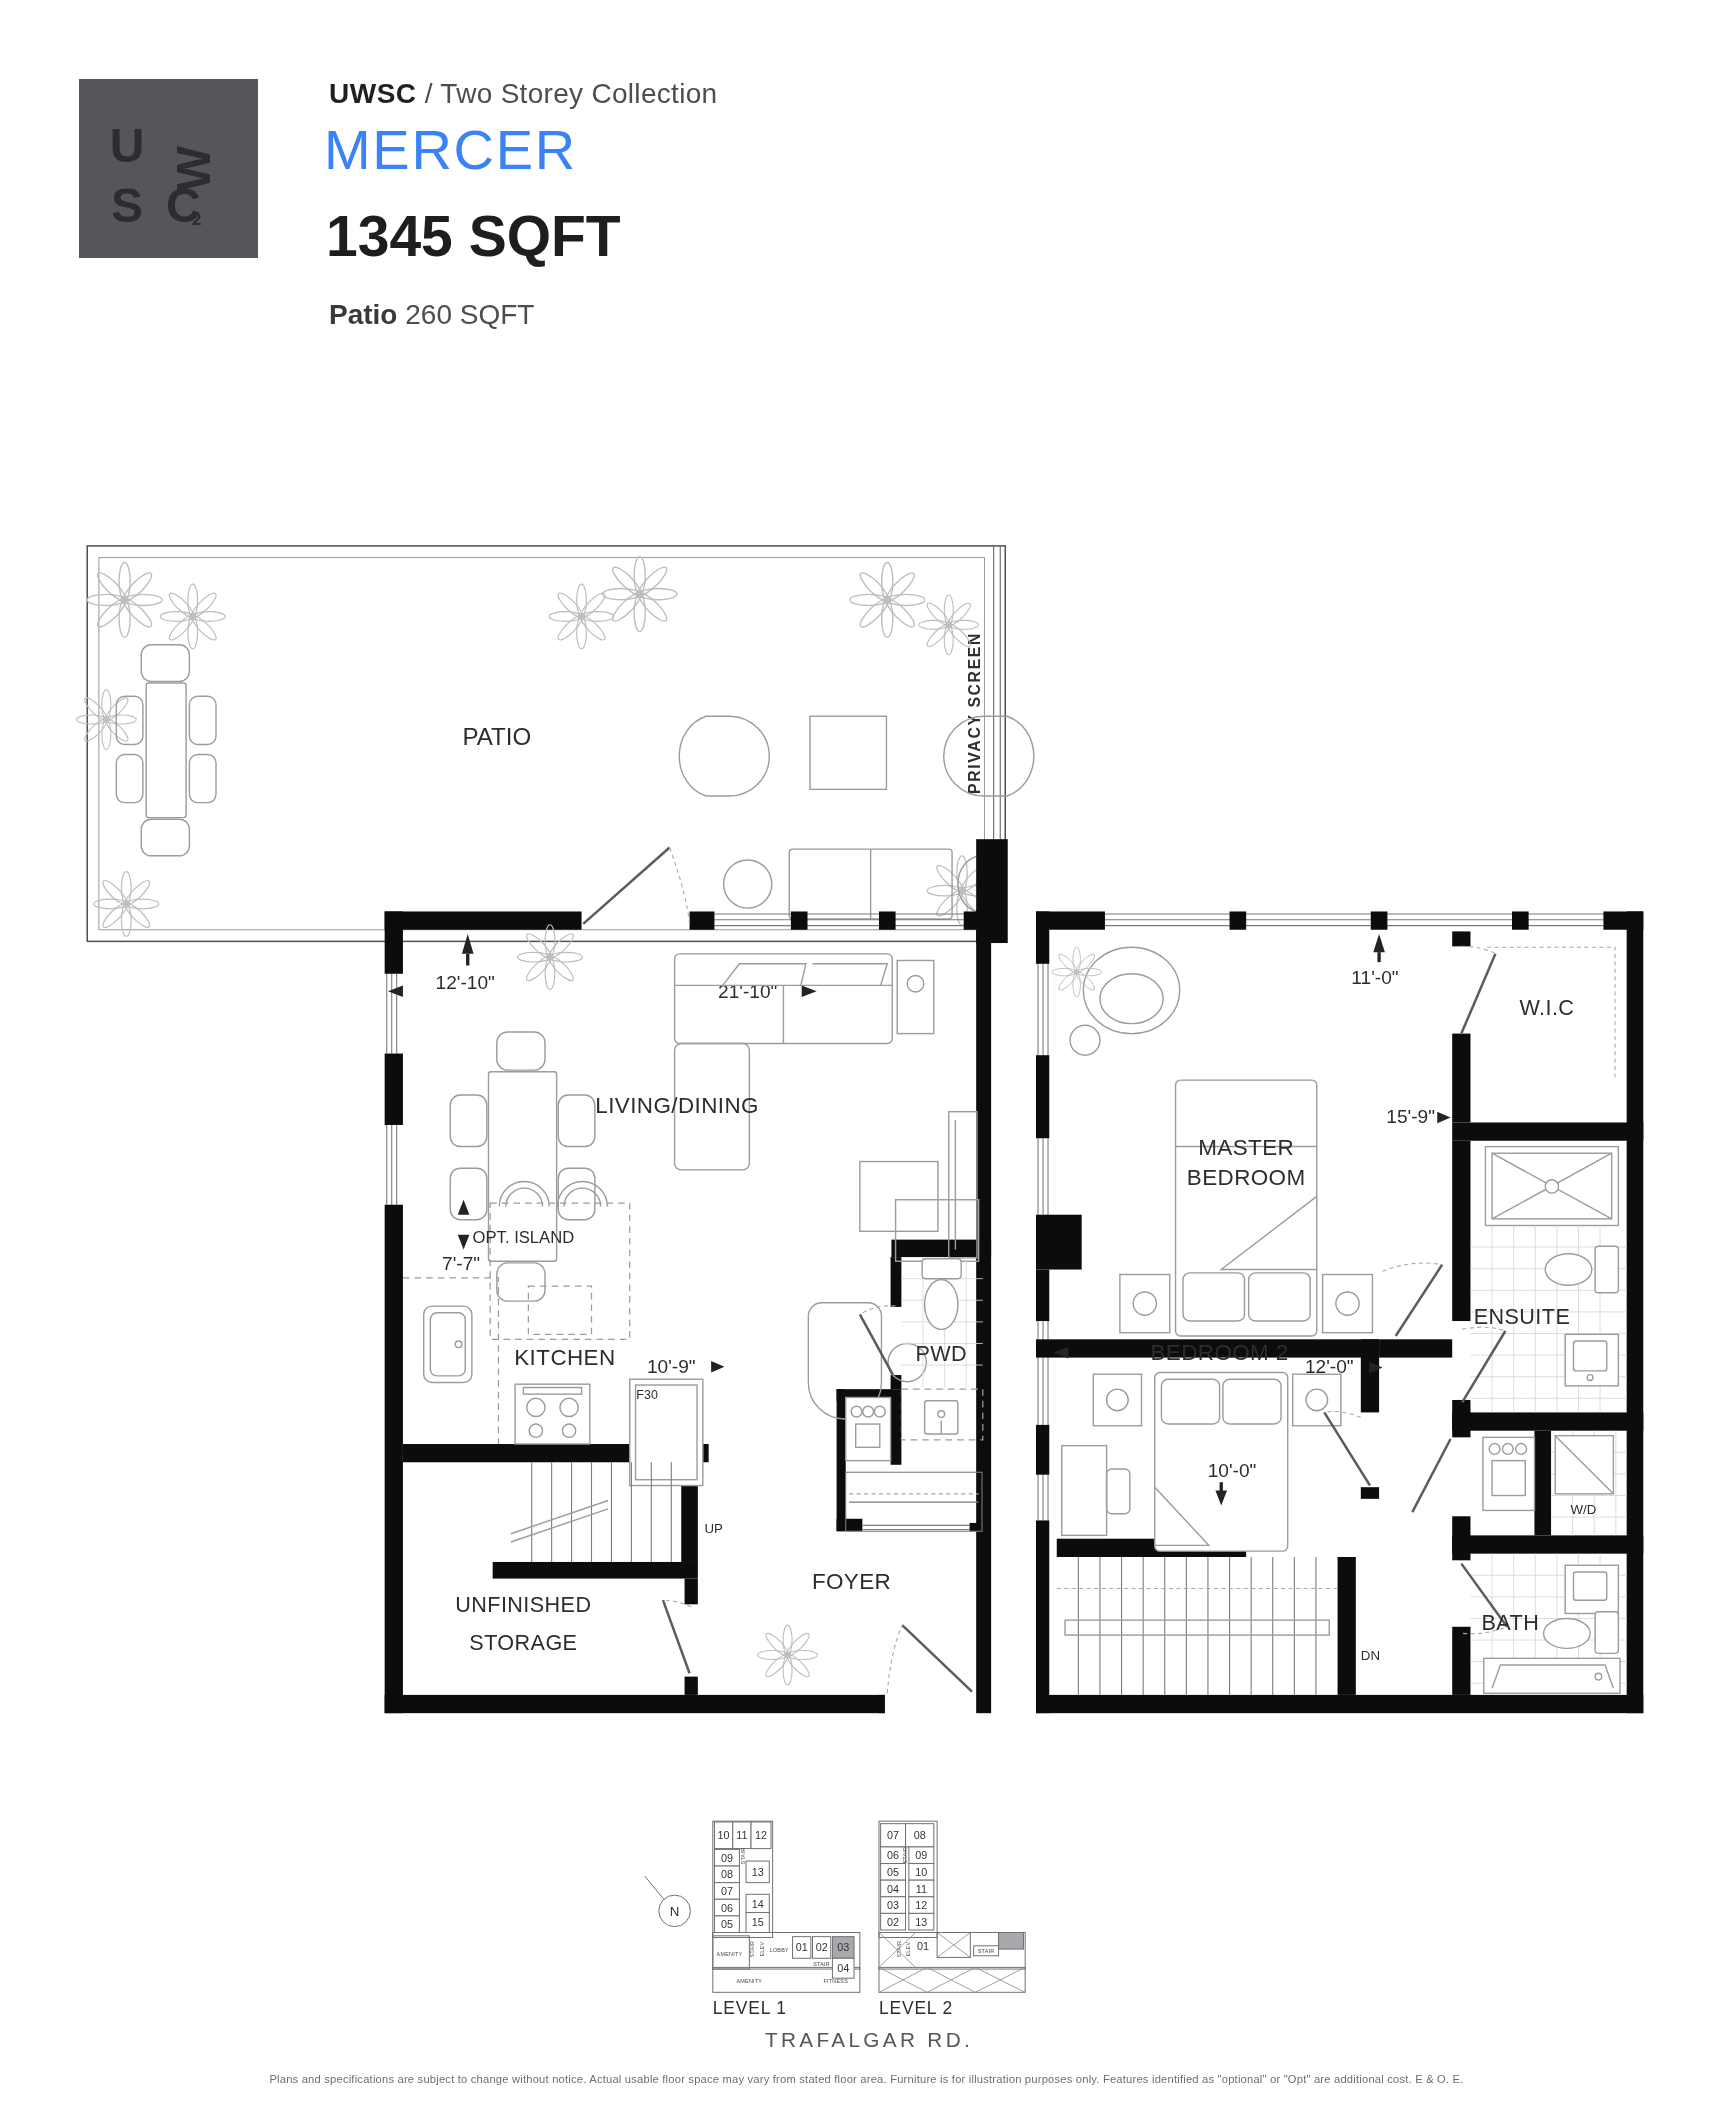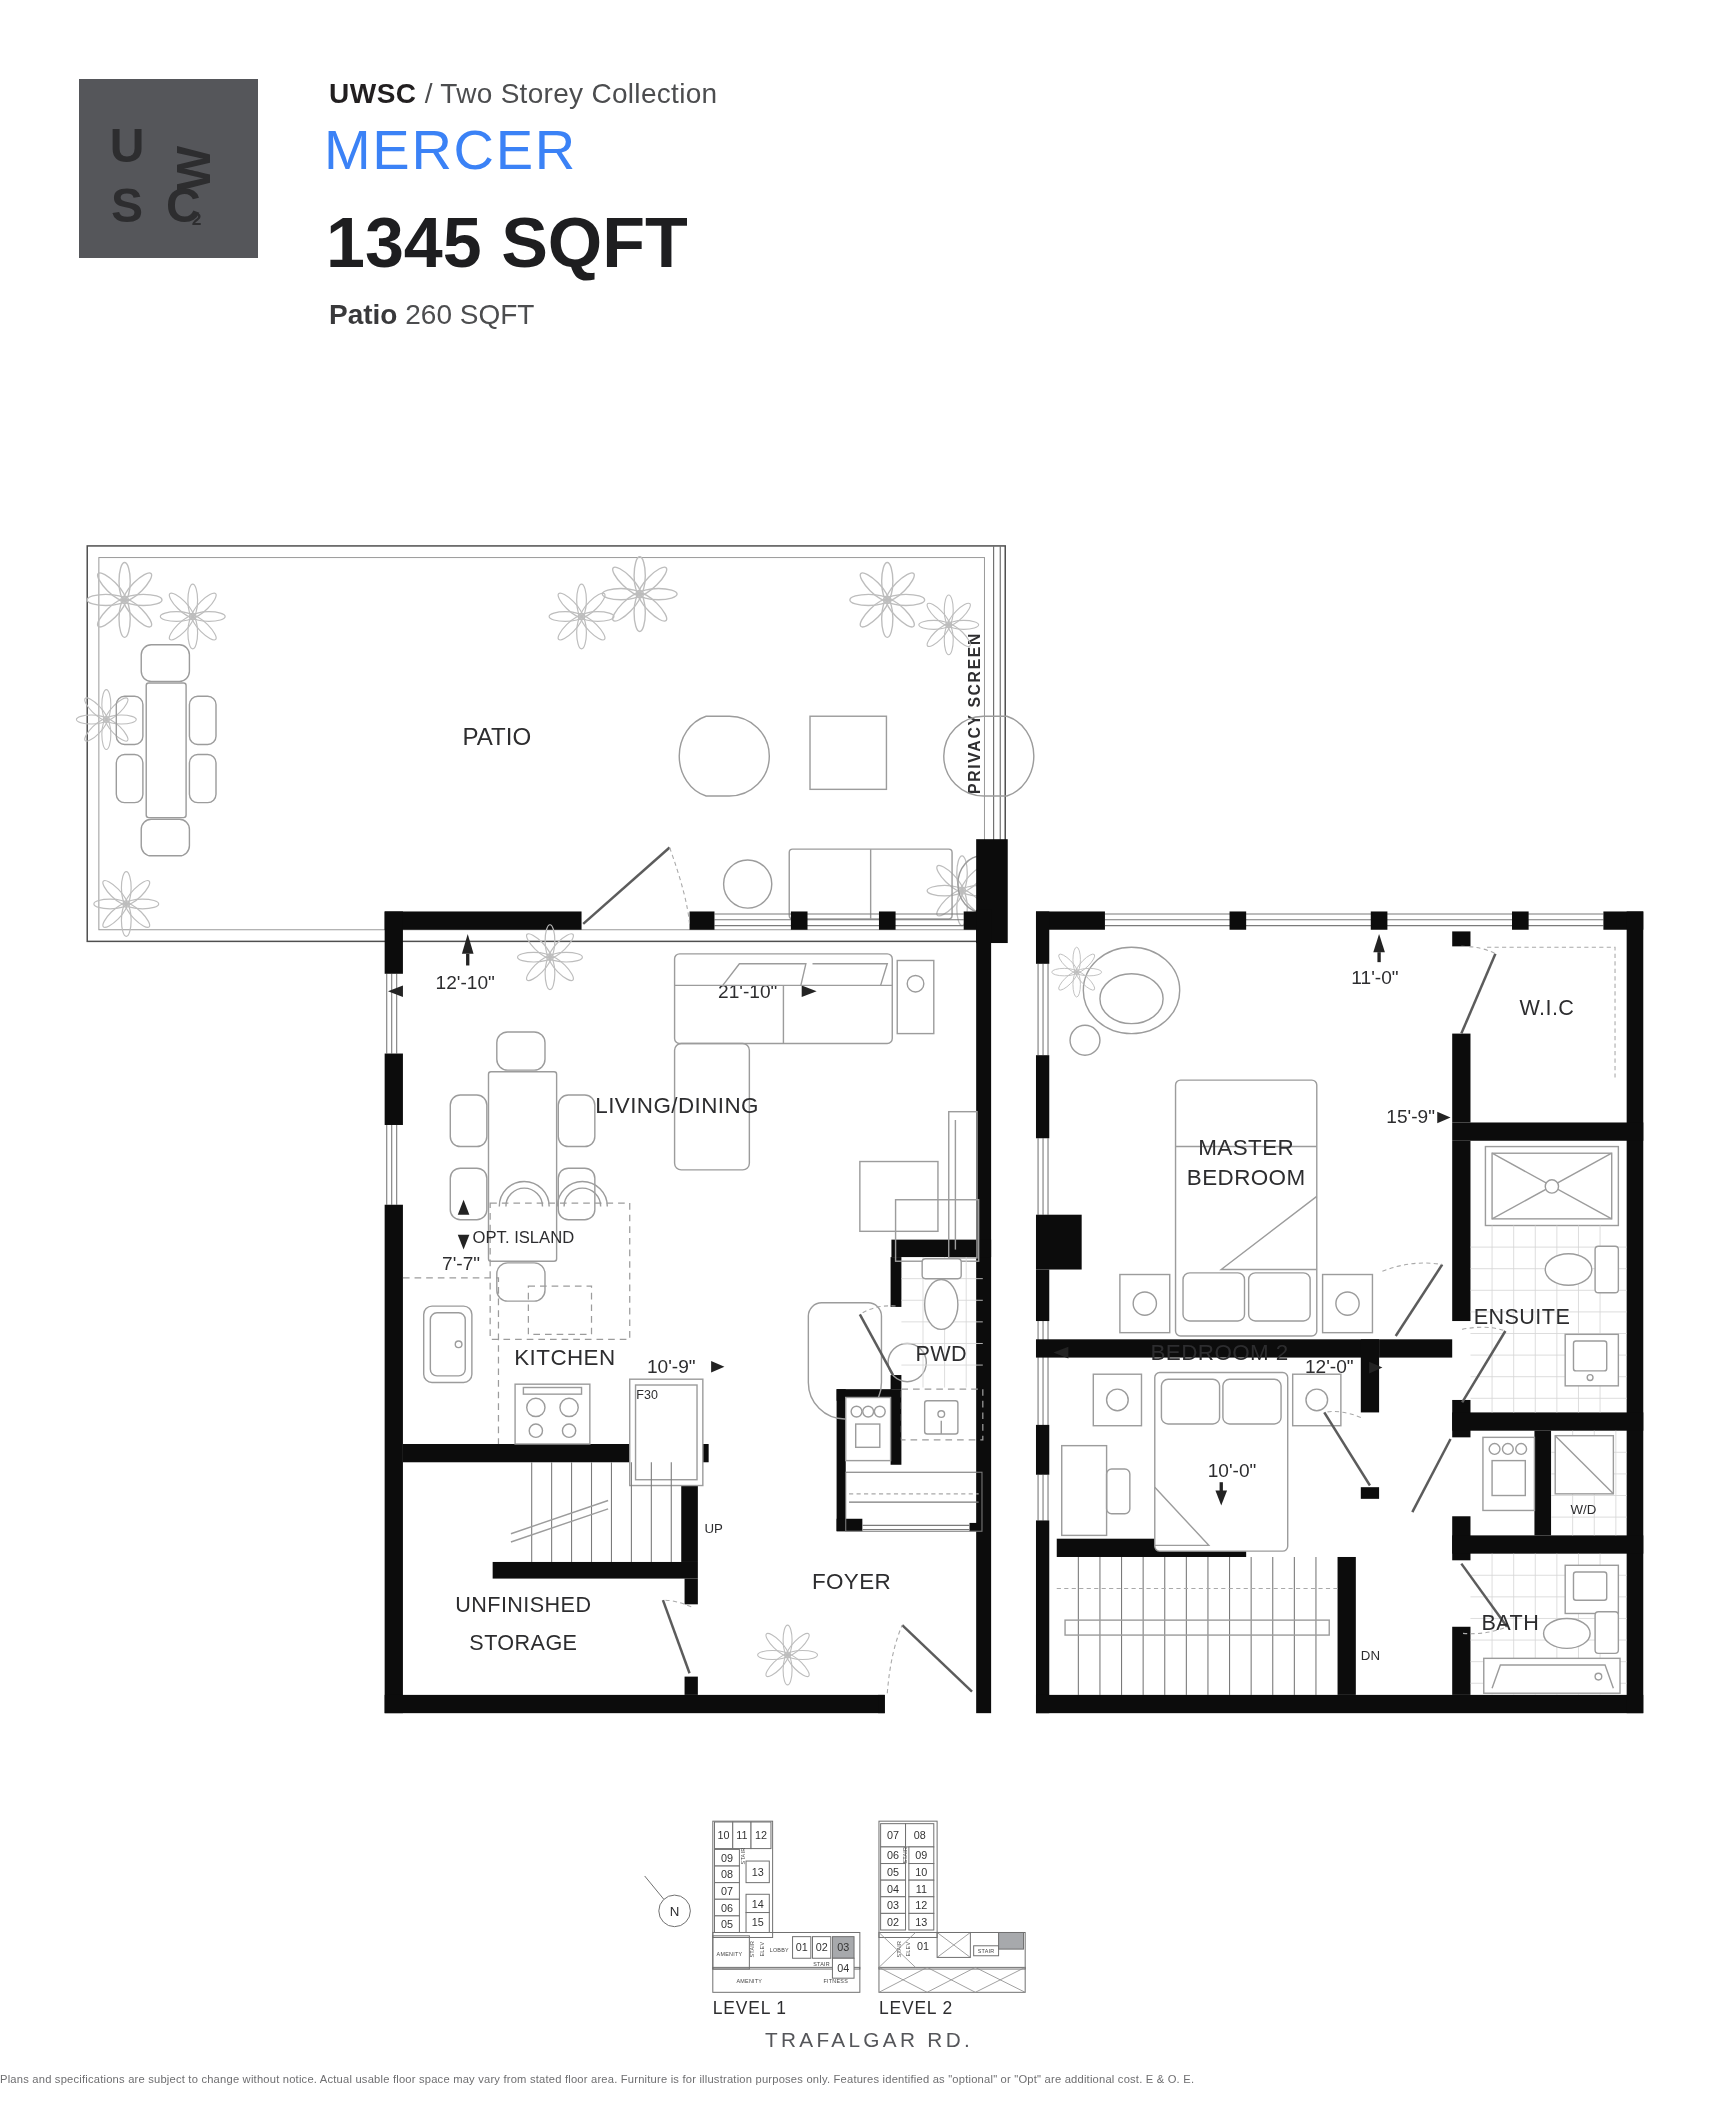--- a/index.html
+++ b/index.html
@@ -3,25 +3,25 @@
 <meta charset="utf-8">
 <style>
   html,body{margin:0;padding:0}
   body{width:1733px;height:2127px;position:relative;background:#fff;font-family:"Liberation Sans",sans-serif}
   .abs{position:absolute}
   
   .logo{left:79px;top:79px;width:179px;height:179px}
   .eyebrow{left:329px;top:78px;font-size:28px;color:#4c4d4f;letter-spacing:0.3px}
   .eyebrow b{color:#221f20;letter-spacing:0.5px}
   .plan-name{left:324px;top:121px;font-size:56px;color:#3b82f6;letter-spacing:1.7px;line-height:1.05}
-  .plan-area{left:326px;top:208px;font-size:70px;font-weight:700;color:#1e1e20;letter-spacing:0px;line-height:1}
+  .plan-area{left:326px;top:208px;font-size:57px;font-weight:700;color:#1e1e20;letter-spacing:0px;line-height:1}
   .patio-line{left:329px;top:299px;font-size:28px;color:#4c4d4f}
   .patio-line b{color:#39393b}
   
-  .footer{left:0;right:0;top:2073px;text-align:left;font-size:11.2px;color:#6e6e70;letter-spacing:0.2px}
+  .footer{left:0;right:0;top:2073px;text-align:center;font-size:11.2px;color:#6e6e70;letter-spacing:0.2px}
   
   svg text{font-family:"Liberation Sans",sans-serif;fill:#2d2d2f}
   .mid{text-anchor:middle}
   .lbl{font-size:27px;letter-spacing:.5px}
   .lb2{font-size:26px;letter-spacing:.5px}
   .dim{font-size:23px}
   .sm{font-size:16px}
   .tn{font-size:15px}
   .wall{fill:#0c0c0c}
   .fur{fill:none;stroke:#9c9c9c;stroke-width:1.7}

